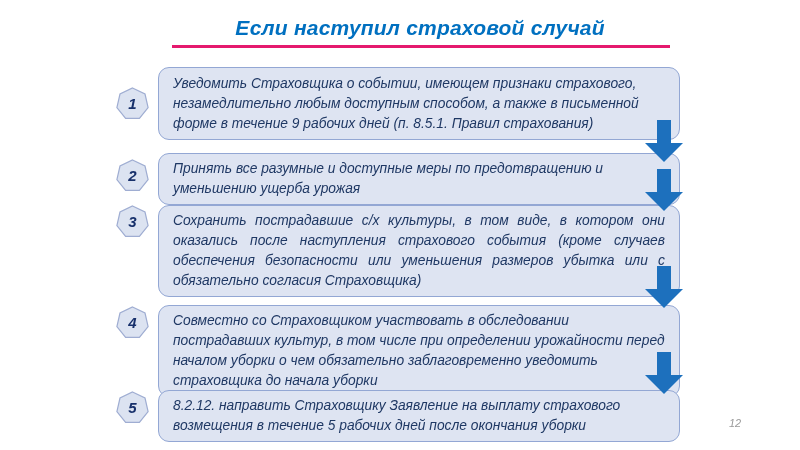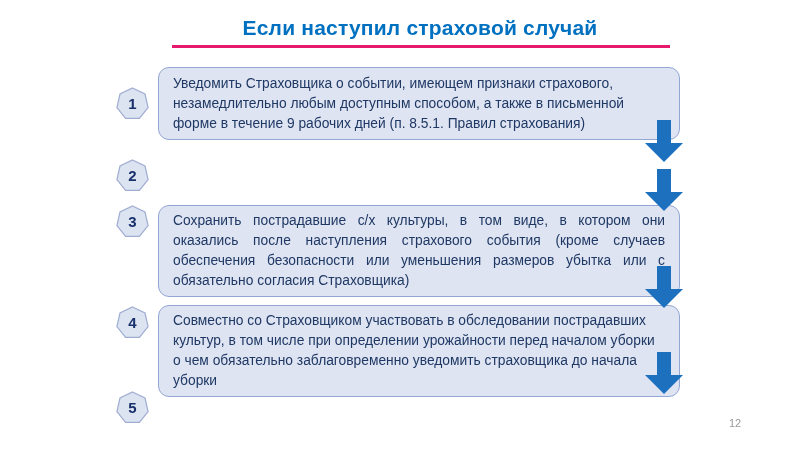--- a/index.html
+++ b/index.html
@@ -17,20 +17,21 @@
   html,body{margin:0;padding:0;}
   body{
     font-family:"Liberation Sans","DejaVu Sans",sans-serif;
     background:#ffffff;
   }
   .slide{
     position:relative;
     width:800px;height:450px;
     background:#ffffff;
     overflow:hidden;
+    font-style:italic;
   }
   .title{
     position:absolute;
     left:40px;top:16px;width:760px;
     text-align:center;
     font-size:21px;
     font-weight:bold;
     color:var(--title-color);
     letter-spacing:0.2px;
   }
@@ -126,20 +127,23 @@
       <polygon points="12,0 26,0 26,23 38,23 19,42 0,23 12,23" style="fill:var(--arrow-fill)"></polygon>
     </svg>
   </div>
 
   <div class="step-badge badge-2">
     <svg width="35" height="36" viewBox="0 0 35 36">
       <polygon points="17.5,2 30,8 33.1,21.6 24.4,32.4 10.6,32.4 1.9,21.6 5,8" style="fill:var(--badge-fill);stroke:var(--badge-border);stroke-width:1.2"></polygon>
     </svg>
     <span class="num">2</span>
   </div>
+  <div class="step-box box-2">
+    <p class="step-text">Принять все разумные и доступные меры по предотвращению и уменьшению ущерба урожая</p>
+  </div>
 
   <div class="flow-arrow arrow-2">
     <svg width="38" height="42" viewBox="0 0 38 42">
       <polygon points="12,0 26,0 26,23 38,23 19,42 0,23 12,23" style="fill:var(--arrow-fill)"></polygon>
     </svg>
   </div>
 
   <div class="step-badge badge-3">
     <svg width="35" height="36" viewBox="0 0 35 36">
       <polygon points="17.5,2 30,8 33.1,21.6 24.4,32.4 10.6,32.4 1.9,21.6 5,8" style="fill:var(--badge-fill);stroke:var(--badge-border);stroke-width:1.2"></polygon>
@@ -171,16 +175,19 @@
       <polygon points="12,0 26,0 26,23 38,23 19,42 0,23 12,23" style="fill:var(--arrow-fill)"></polygon>
     </svg>
   </div>
 
   <div class="step-badge badge-5">
     <svg width="35" height="36" viewBox="0 0 35 36">
       <polygon points="17.5,2 30,8 33.1,21.6 24.4,32.4 10.6,32.4 1.9,21.6 5,8" style="fill:var(--badge-fill);stroke:var(--badge-border);stroke-width:1.2"></polygon>
     </svg>
     <span class="num">5</span>
   </div>
+  <div class="step-box box-5">
+    <p class="step-text">8.2.12. направить Страховщику Заявление на выплату страхового возмещения в течение 5 рабочих дней после окончания уборки</p>
+  </div>
 
   <div class="page-number">12</div>
 
 </div>
 
 </body></html>

